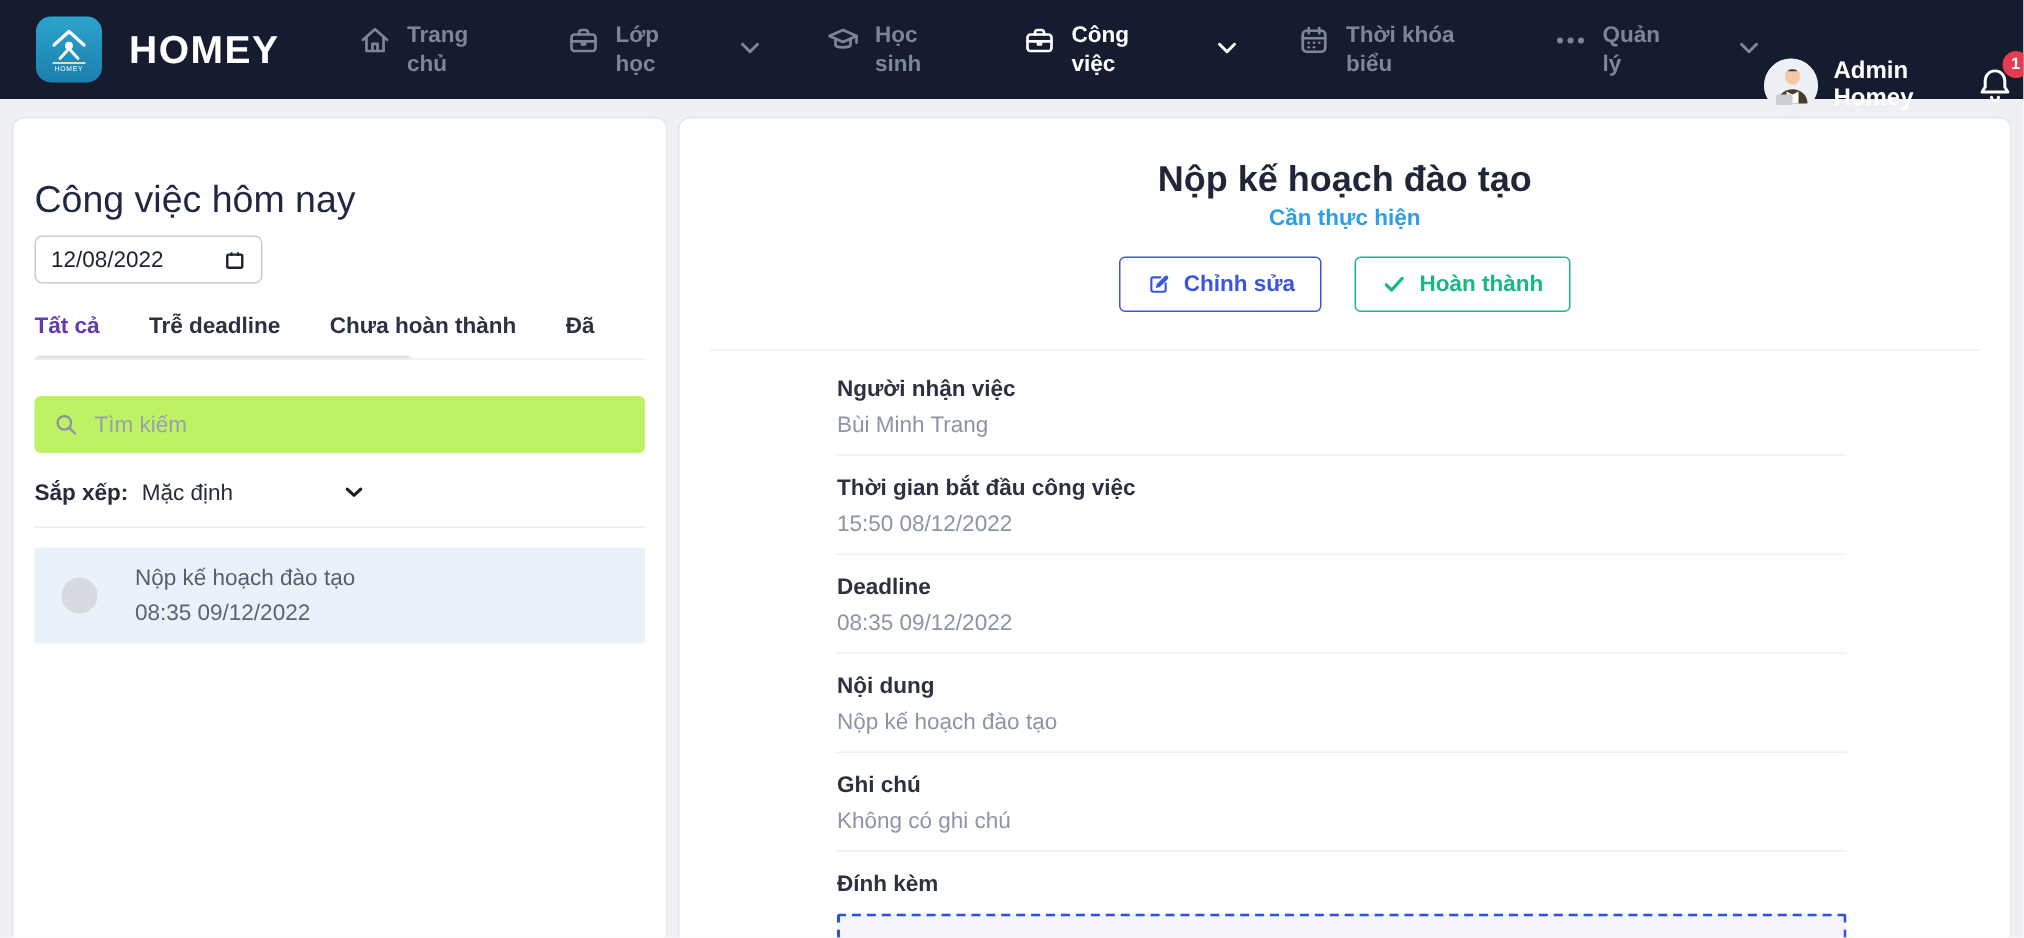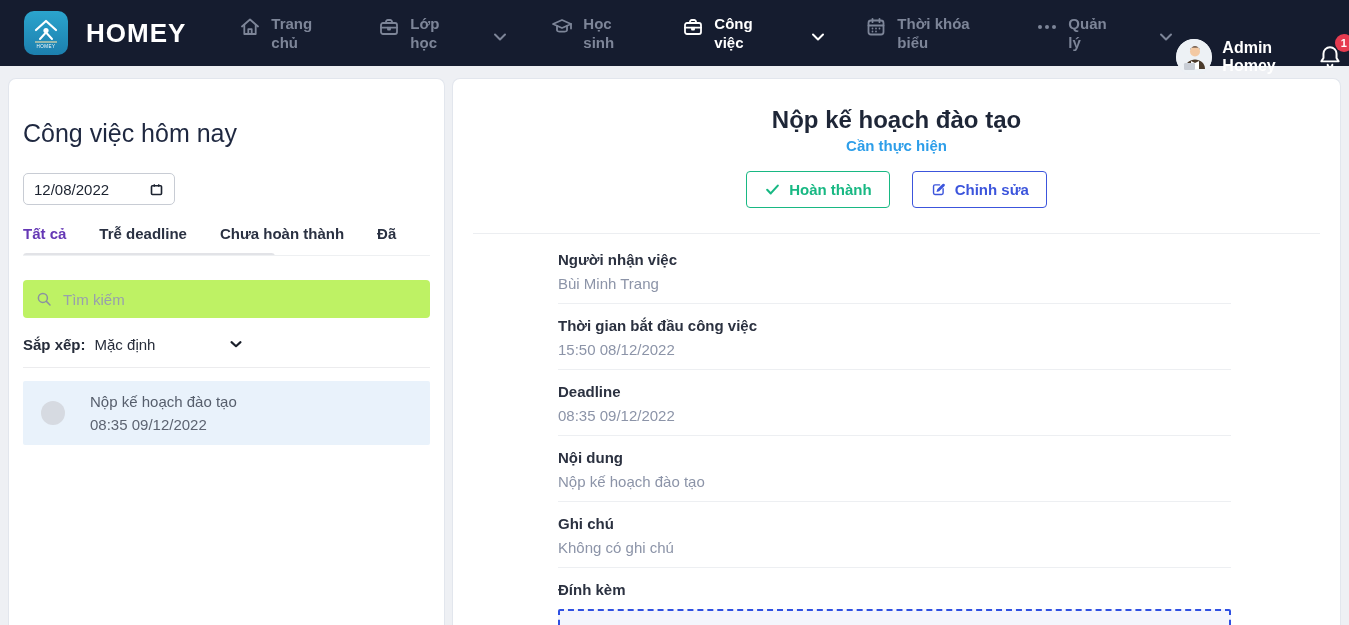--- a/index.html
+++ b/index.html
@@ -4,21 +4,21 @@
 <style>
   * { margin:0; padding:0; box-sizing:border-box; }
   html,body { width:1349px; height:625px; overflow:hidden; }
   body { font-family:"Liberation Sans", sans-serif; background:#eef0f4; position:relative; }
 
   
   .navbar { height:66px; background:#151c2f; display:flex; align-items:center; padding:0 24px; }
   .logo { width:44px; height:44px; border-radius:10px; background:linear-gradient(180deg,#2ba4cd,#1c7fae);
           display:flex; align-items:center; justify-content:center; flex:none; }
   .brand { color:#fff; font-size:26px; font-weight:bold; letter-spacing:1px; margin-left:18px; margin-right:52px; }
-  .nav-items { display:flex; align-items:center; flex:1; }
+  .nav-items { display:flex; align-items:flex-start; flex:1; }
   .nav-item { display:flex; align-items:flex-start; color:#7d8598; font-size:15px; font-weight:600;
               line-height:1.3; cursor:pointer; margin-right:54px; text-decoration:none; }
   .nav-item.active { color:#ffffff; }
   .nicon { width:24px; height:24px; flex:none; margin-right:9px; margin-top:1px; }
   .nicon svg { display:block; }
   .nchev { width:20px; height:20px; margin-left:26px; margin-top:8px; color:#7d8598; flex:none; }
   .nav-right { display:flex; align-items:center; margin-left:auto;margin-top:48px; }
   .avatar { width:36px; height:36px; border-radius:50%; overflow:hidden; background:#e9eef4; flex:none; }
   .user-name { color:#fff; font-size:16px; font-weight:bold; margin-left:10px; margin-right:38px; }
   .bell-wrap { position:relative; width:30px; height:32px; cursor:pointer; }
@@ -29,21 +29,21 @@
 
   
   .card { position:absolute; top:78px; background:#fff; border:1px solid #e2e6ed; border-bottom:none;
           border-radius:8px 8px 0 0; }
   .sidebar { left:8px; width:437px; height:547px; padding:24px 14px 0; }
   .main { left:452px; width:889px; height:547px; padding-top:26px; overflow:hidden; }
 
   
   .sb-head { display:flex; justify-content:space-between; align-items:flex-start; }
   .sb-title { font-size:25px; font-weight:normal; color:#1f2840; line-height:28px;margin-top:16px; }
-  .date-box { margin-top:26px; width:152px; height:32px; border:1px solid #c8ccd4; border-radius:5px;
+  .date-box { margin-top:10px; width:152px; height:32px; border:1px solid #c8ccd4; border-radius:5px;
               display:flex; align-items:center; justify-content:space-between; padding:0 10px;
               font-size:15px; color:#1c2330; cursor:pointer; }
   .btn { display:inline-flex; align-items:center; justify-content:center; gap:8px; background:#fff;
          border-radius:4px; font-size:15px; font-weight:600; cursor:pointer; }
   .btn-add { border:1px solid #3d5cdb; color:#3d5cdb; height:36px; padding:0 18px; margin-top:14px; }
   .tabs { position:relative; display:flex; margin-top:20px; border-bottom:1px solid #eef0f2;
           padding-bottom:13px; white-space:nowrap; overflow:hidden; }
   .tab { font-size:15px; font-weight:600; color:#2a3142; margin-right:33px; cursor:pointer; position:relative; }
   .tab.active { color:#6538b5; }
   .tab.active::after { content:""; position:absolute; left:0; right:-4px; bottom:-16px; height:3px; background:#5d35a8; }
@@ -261,37 +261,37 @@
       <div class="task-time">08:35 09/12/2022</div>
     </span>
   </div>
 </div>
 
 <div class="card main">
   <div class="d-title">Nộp kế hoạch đào tạo</div>
   <div class="d-status">Cần thực hiện</div>
 
   <div class="d-actions">
+    <button class="btn btn-edit">
+      <span class="ic">
+        <svg width="17" height="17" viewBox="0 0 24 24" fill="none" stroke="#3c55dc" stroke-width="2" stroke-linecap="round" stroke-linejoin="round">
+          <path d="M13.5 5.5 H7 a2 2 0 0 0 -2 2 v9.5 a2 2 0 0 0 2 2 h9.5 a2 2 0 0 0 2 -2 V11"></path>
+          <path d="M17.8 4.2 a2 2 0 0 1 2.8 2.8 L13 14.6 l-3.8 1 1-3.8 Z" fill="#3c55dc" stroke="none"></path>
+        </svg>
+      </span>
+      <span>Chỉnh sửa</span>
+    </button>
     <button class="btn btn-done">
       <span class="ic">
         <svg width="17" height="17" viewBox="0 0 24 24" fill="none" stroke="#18b883" stroke-width="3" stroke-linecap="round" stroke-linejoin="round">
             <path d="M4.5 12.5 L9.5 17.5 L19.5 6.5"></path>
           </svg>
       </span>
       <span>Hoàn thành</span>
     </button>
-    <button class="btn btn-edit">
-      <span class="ic">
-        <svg width="17" height="17" viewBox="0 0 24 24" fill="none" stroke="#3c55dc" stroke-width="2" stroke-linecap="round" stroke-linejoin="round">
-          <path d="M13.5 5.5 H7 a2 2 0 0 0 -2 2 v9.5 a2 2 0 0 0 2 2 h9.5 a2 2 0 0 0 2 -2 V11"></path>
-          <path d="M17.8 4.2 a2 2 0 0 1 2.8 2.8 L13 14.6 l-3.8 1 1-3.8 Z" fill="#3c55dc" stroke="none"></path>
-        </svg>
-      </span>
-      <span>Chỉnh sửa</span>
-    </button>
   </div>
 
   <div class="d-top-divider"></div>
 
   <div class="d-fields">
     <div class="d-field">
       <div class="d-label">Người nhận việc</div>
       <div class="d-value">Bùi Minh Trang</div>
     </div>
     <div class="d-field">

